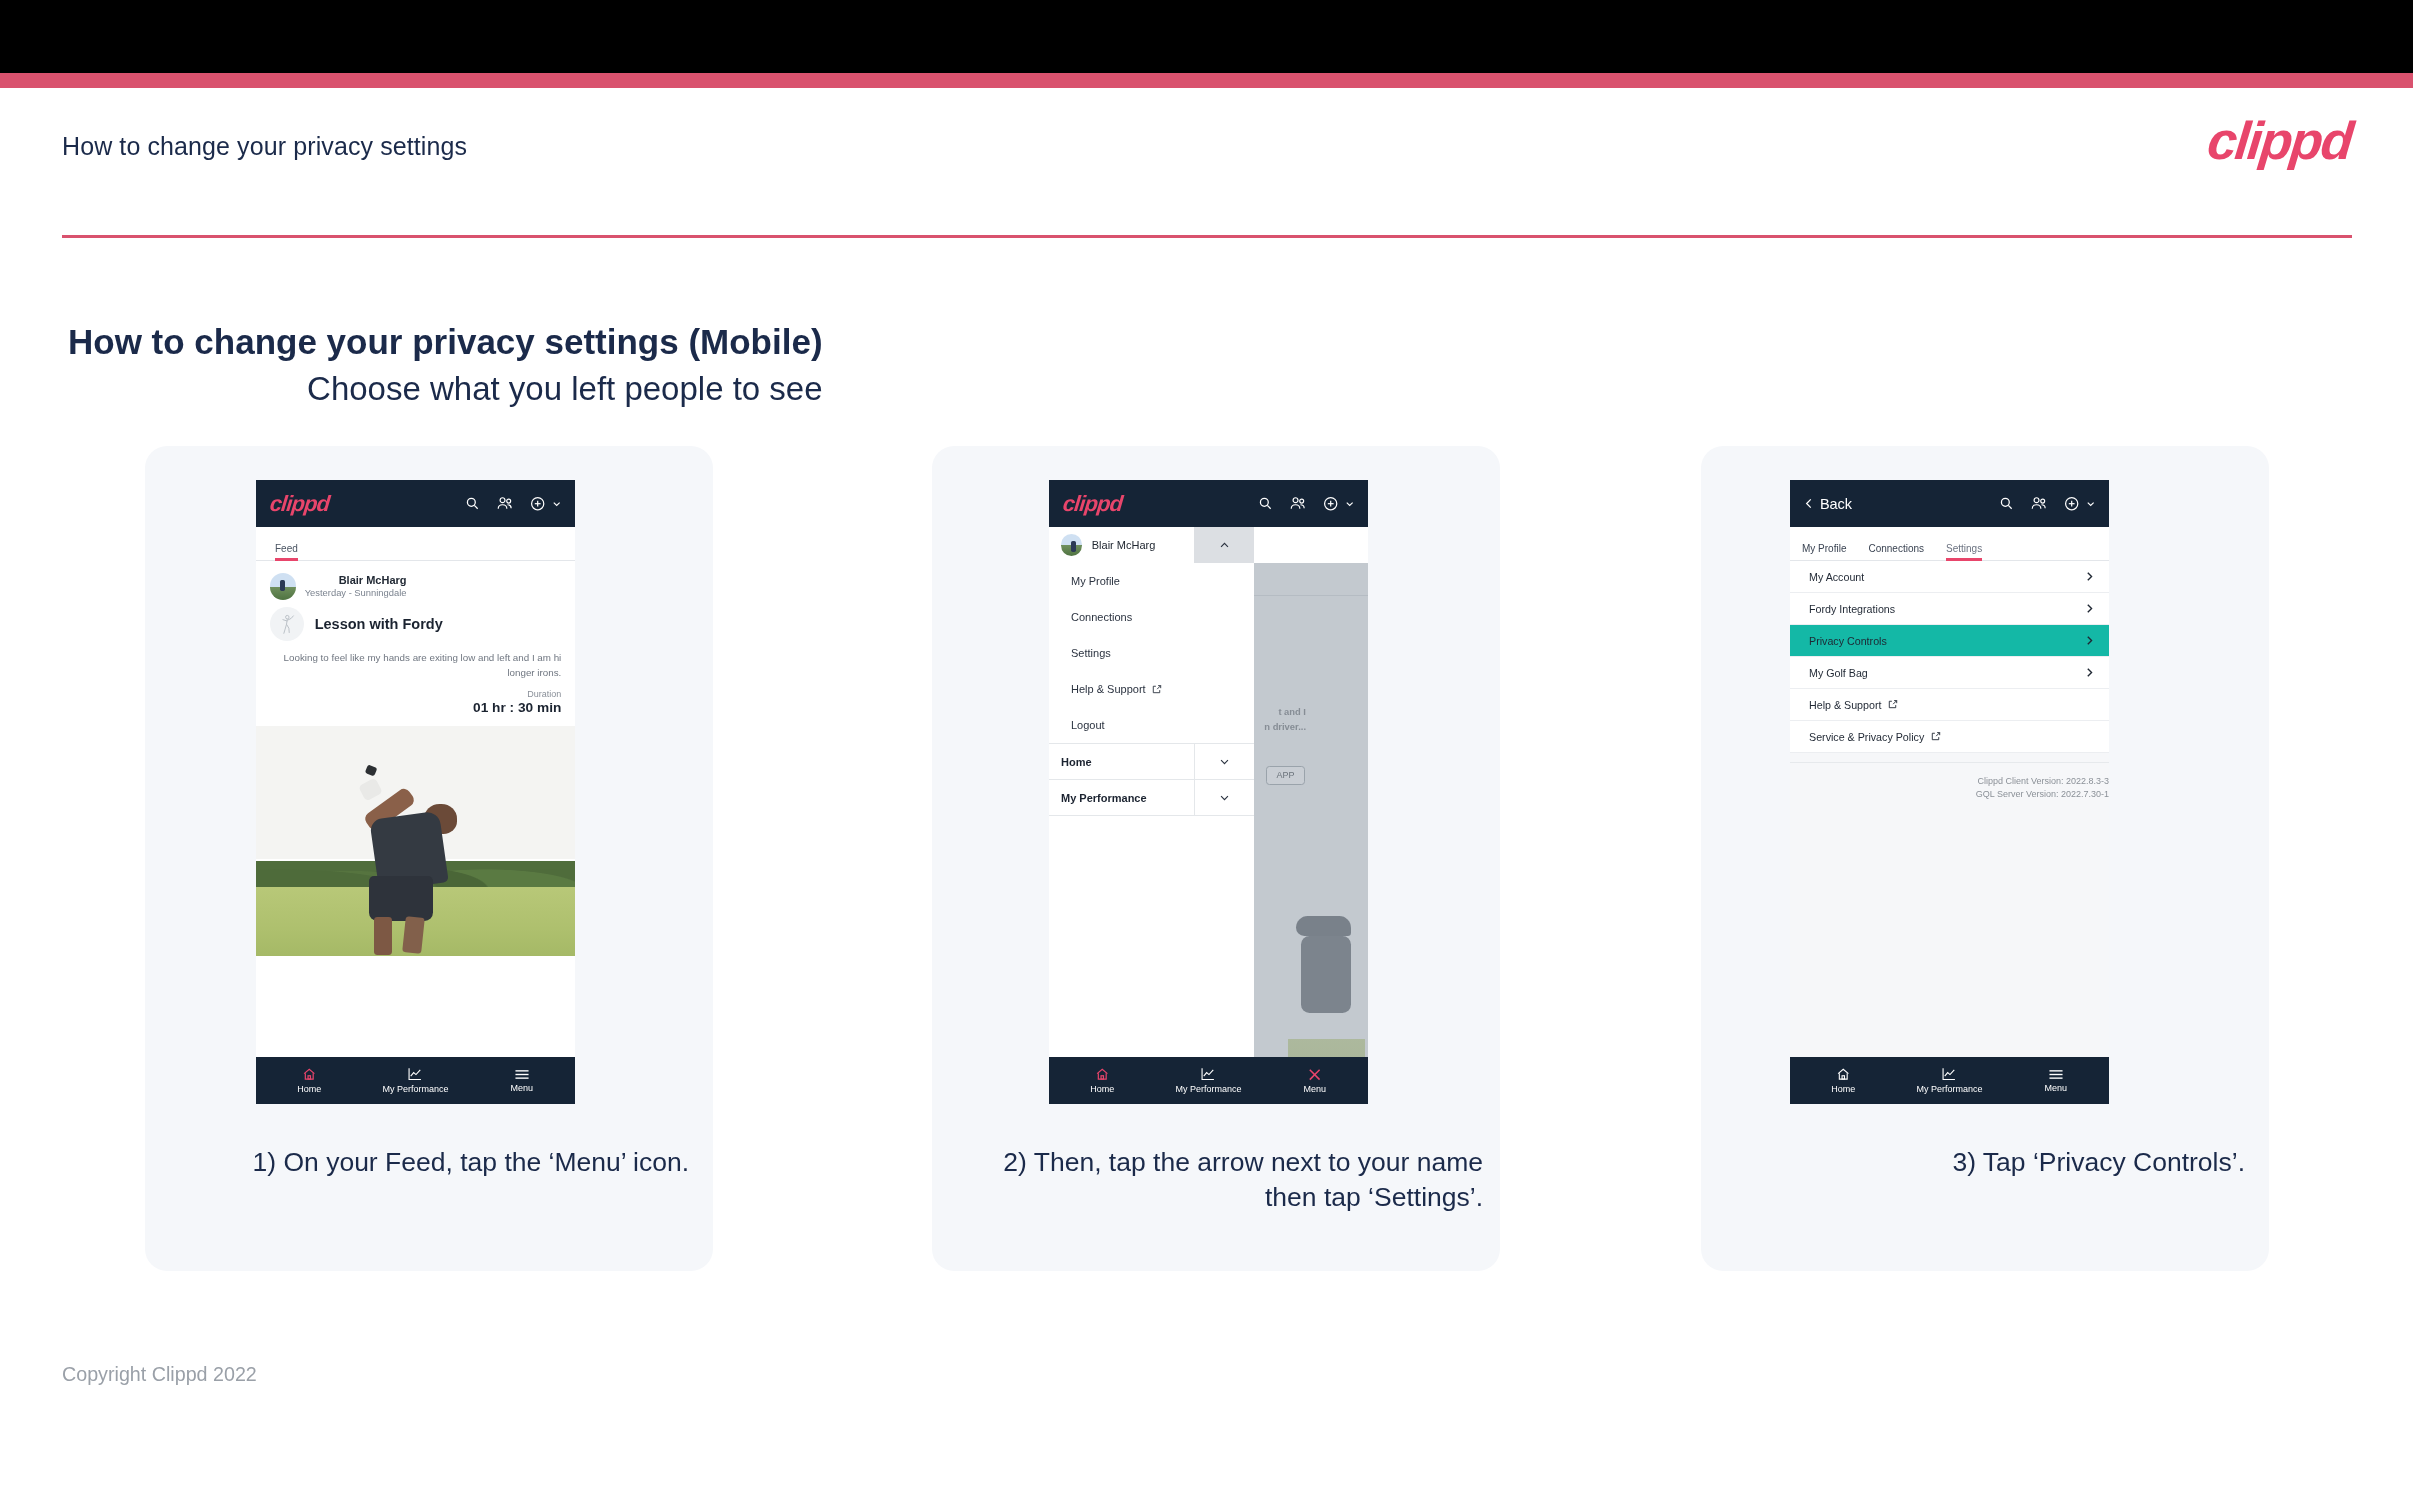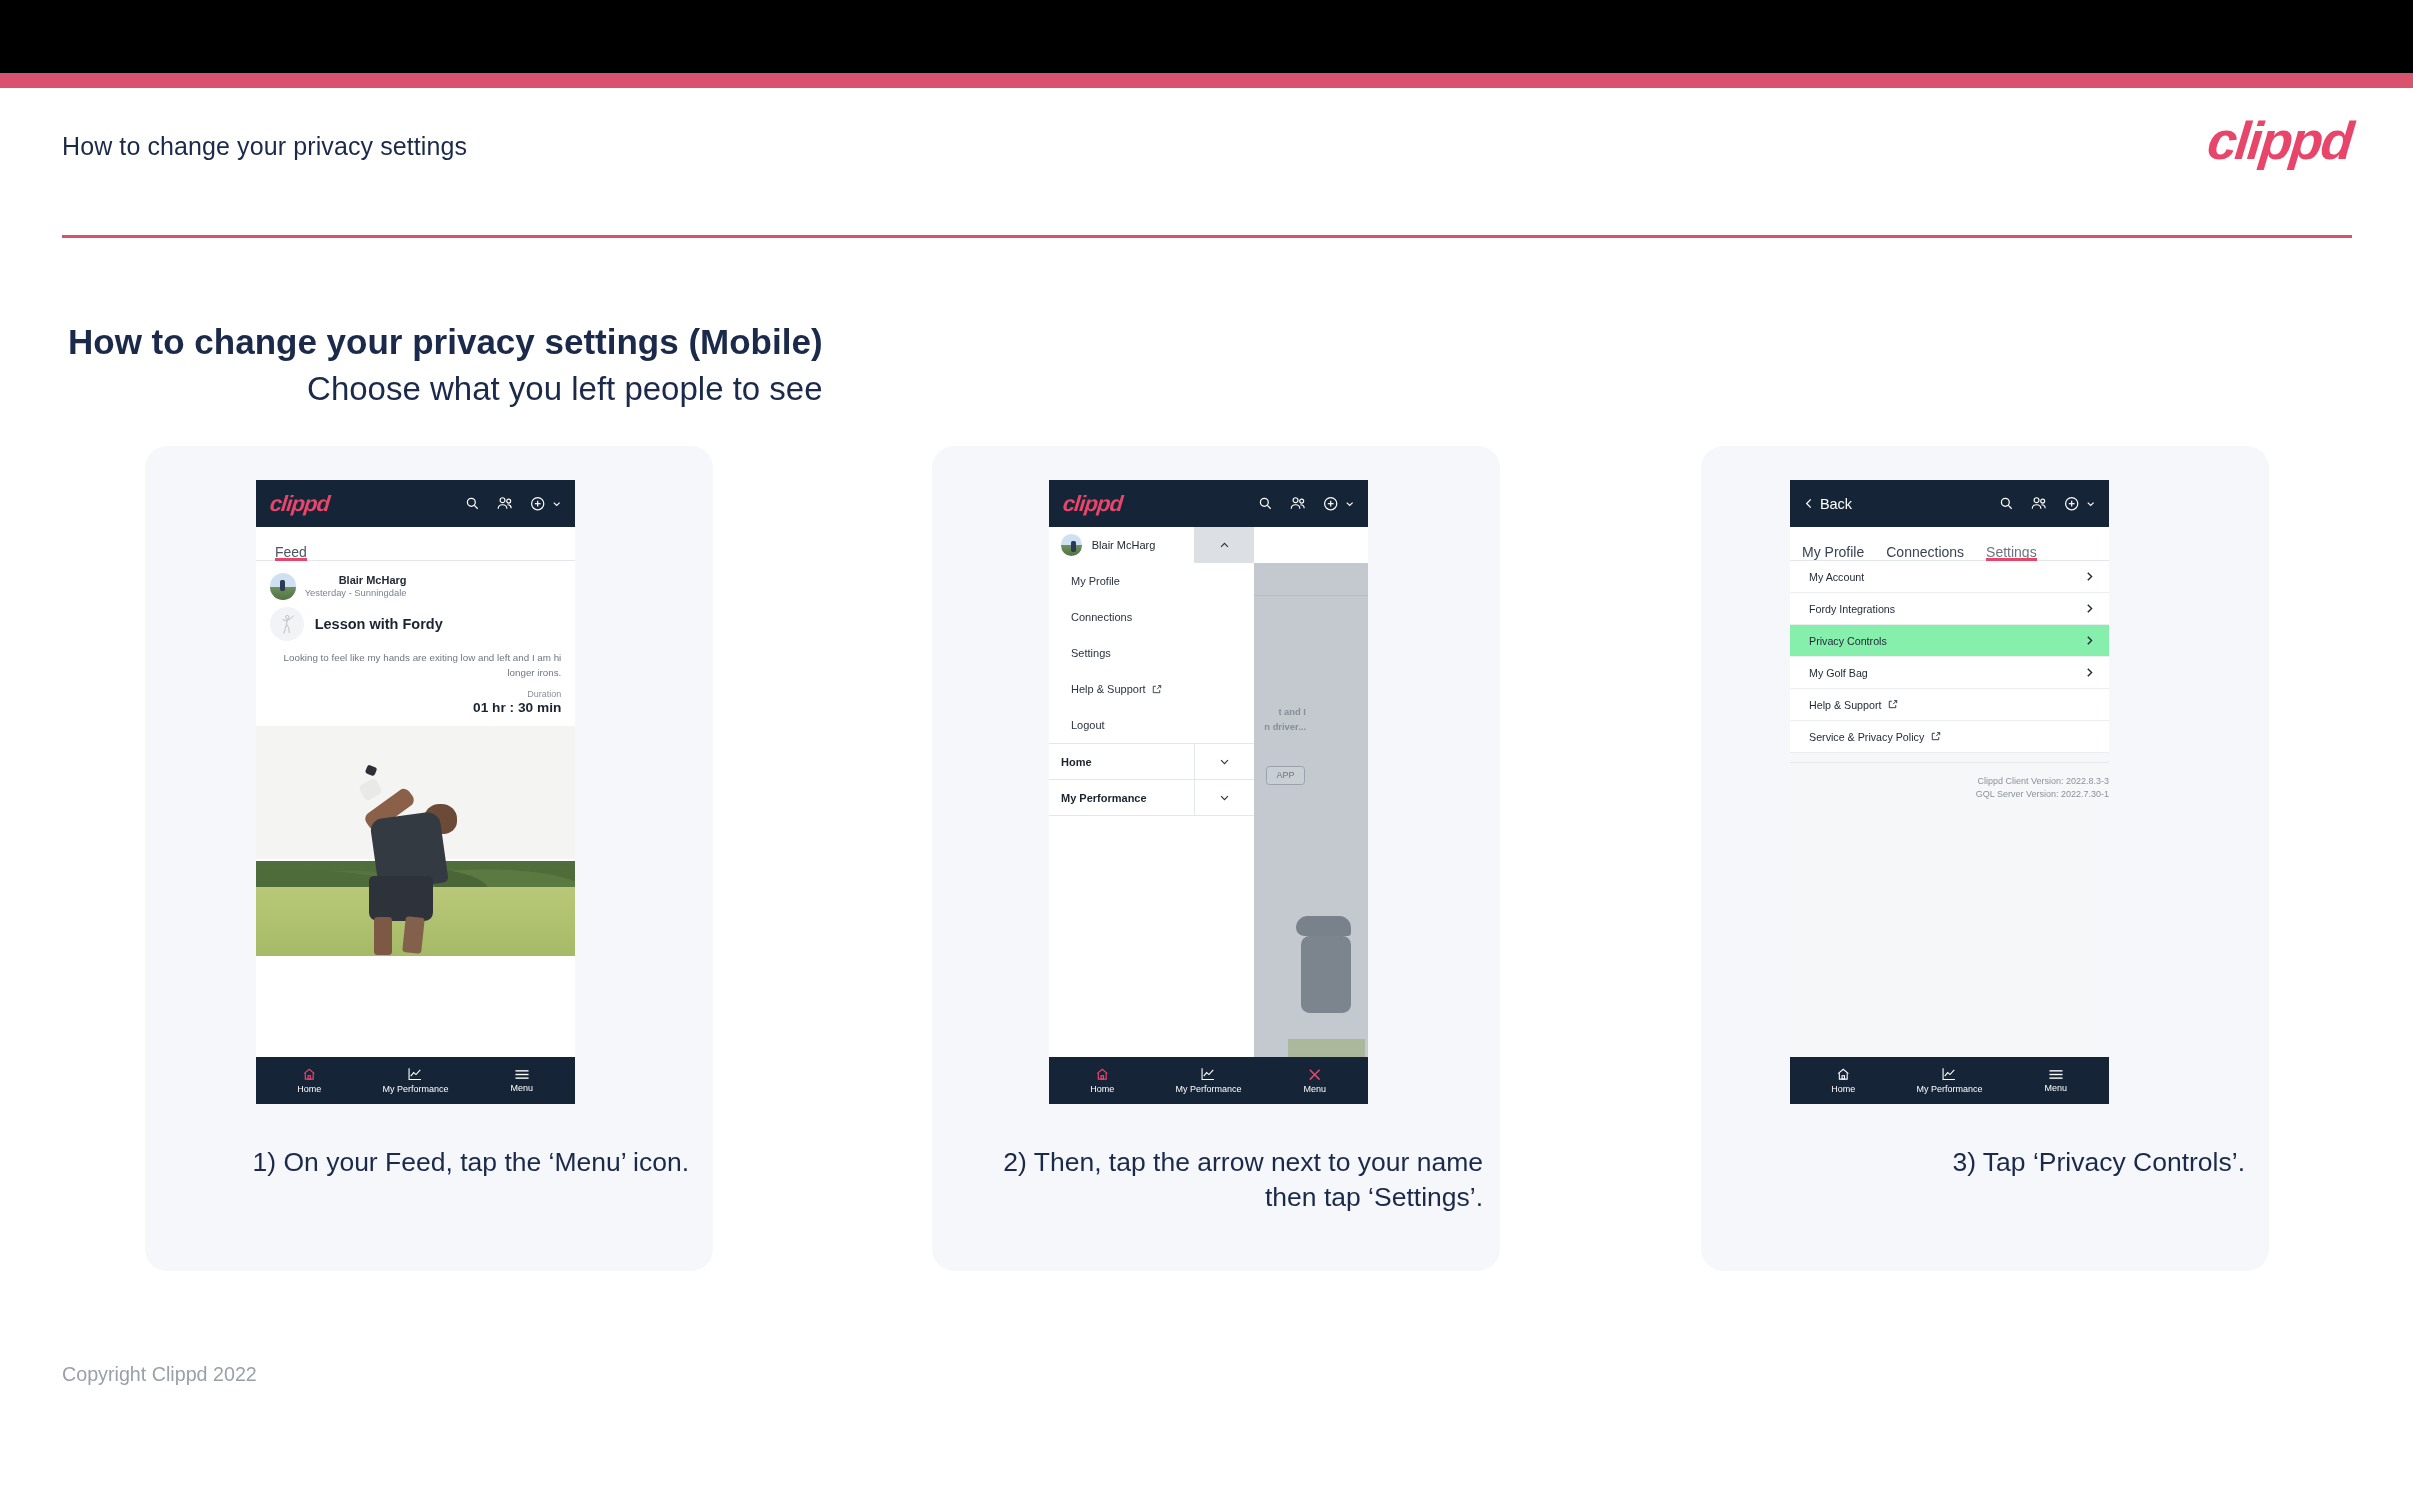--- a/index.html
+++ b/index.html
@@ -66,21 +66,21 @@
   .appbar-icons { margin-left: auto; display: flex; align-items: center; gap: 17px; }
   .ico { display: inline-flex; align-items: center; justify-content: center; }
   .ico svg { display: block; }
 
   
   .tabstrip {
     position: relative; display: flex; align-items: flex-end;
     height: 34px; background: #fff; border-bottom: 0.9px solid #e3e6ea;
     padding-left: 12px; gap: 22px;
   }
-  .tab { font-size: 14px; color: #3a4352; position: relative; white-space: nowrap; }
+  .tab { font-size: 10px; color: #3a4352; padding-bottom: 6px; position: relative; white-space: nowrap; }
   .tab.active { color: #6b7280; }
   .tab.active::after {
     content: ""; position: absolute; left: 0; right: 0; bottom: -0.9px; height: 2.6px; background: #e8456b;
   }
   .tabstrip.feed { padding-left: 19px; }
   .tabstrip.feed .tab.active { color: #4b5563; }
 
   
   .post { padding: 12px 13.7px 0 13.7px; background: #fff; }
   .post-head { display: flex; align-items: center; gap: 8.5px; }
@@ -175,21 +175,21 @@
   .mp-row .chev { position: absolute; left: 145px; top: 0; bottom: 0; width: 60px; display: flex; align-items: center; justify-content: center; border-left: 0.9px solid #e4e7ea; }
   .mp-divider { border-top: 0.9px solid #e4e7ea; }
 
   
   .set-wrap { background: #f6f7f9; padding: 0; position: relative; height: 577px; }
   .set-list { background: #fff; margin: 0; }
   .set-item {
     height: 32px; display: flex; align-items: center; padding: 0 13.7px 0 19px;
     font-size: 10.7px; color: #1f2733; border-bottom: 0.9px solid #eceef1; background: #fff;
   }
-  .set-item.highlight { background: #86efac; }
+  .set-item.highlight { background: #14b8a6; }
   .set-item .label { display: flex; align-items: center; gap: 6.8px; }
   .set-item .right { margin-left: auto; display: flex; align-items: center; }
   .set-versions { padding: 12px 0 0 15.4px; border-top: 0.9px solid #e6e9ec; margin-top: 8.5px; }
   .set-ver { font-size: 9px; color: #8b9198; line-height: 1.55; }
 
   
   .caption {
     position: absolute; left: 31px; top: 699px; width: 513px;
     font-size: 26.5px; color: #1b2a4a; line-height: 1.32;
   }

